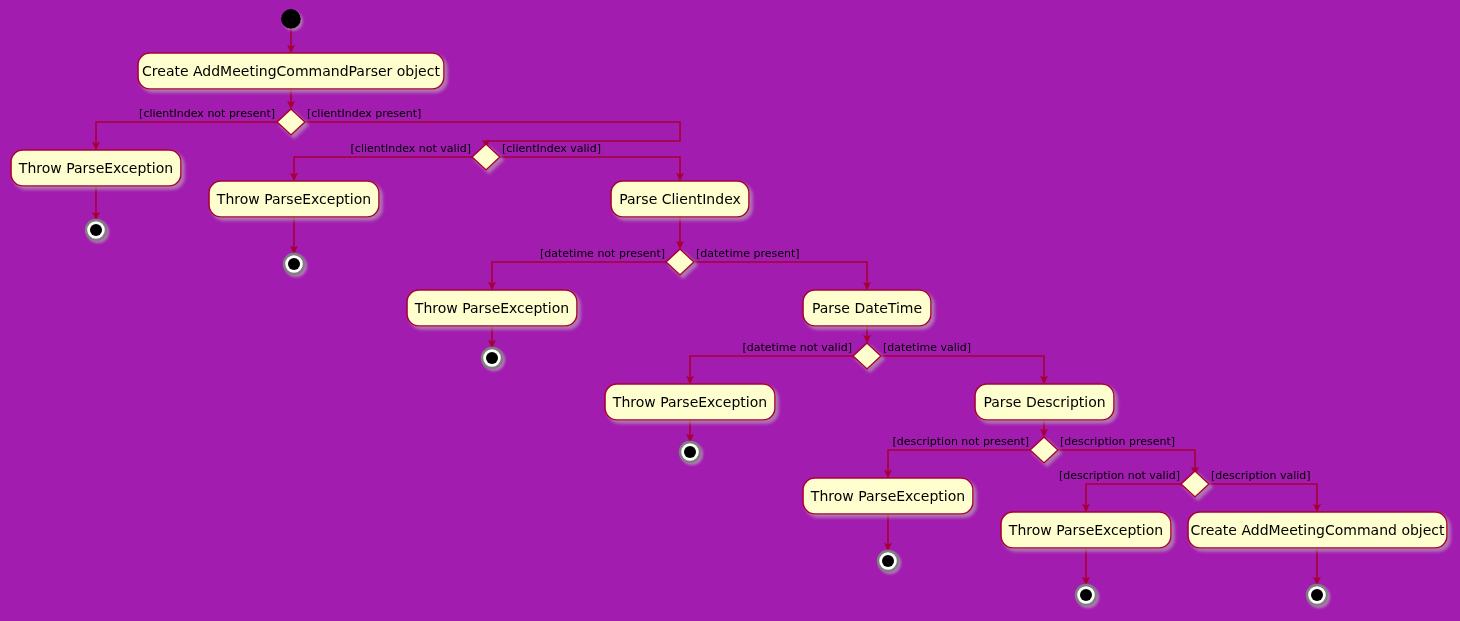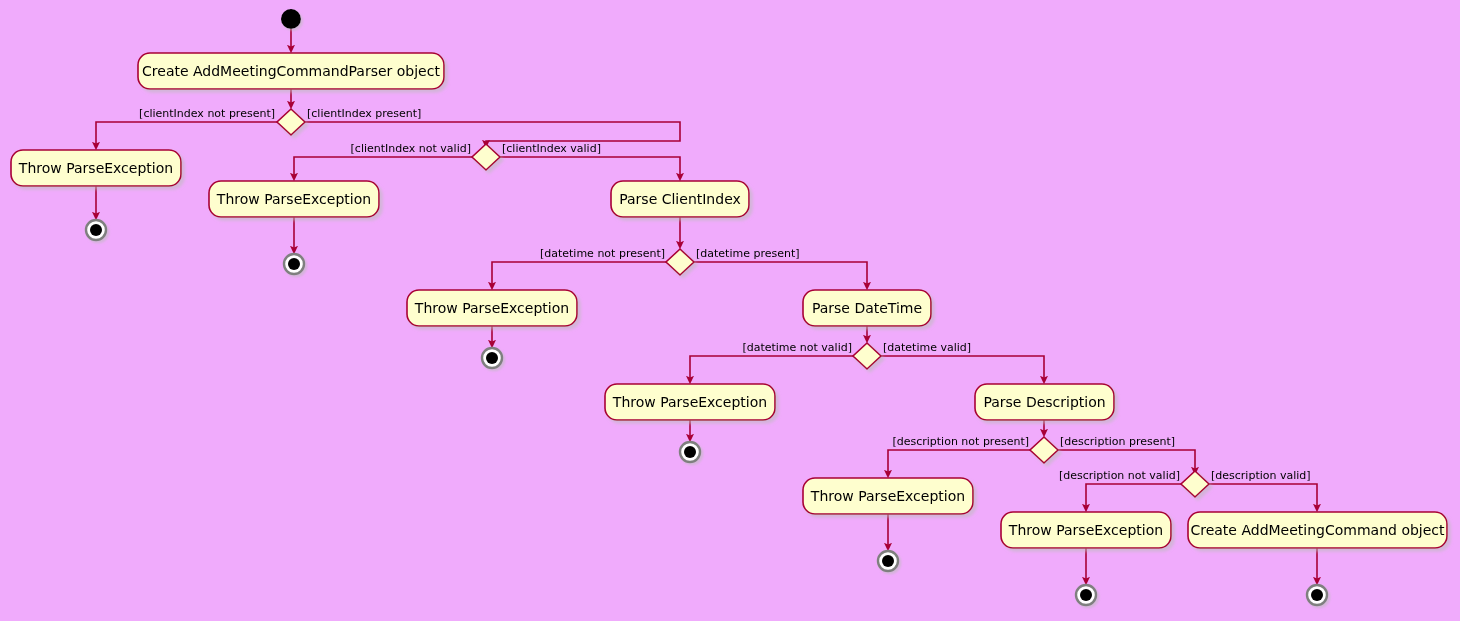--- a/index.html
+++ b/index.html
@@ -8,21 +8,21 @@
     padding: 0;
     background: #FFFFFF;
   }
   body {
     font-family: "DejaVu Sans", sans-serif;
   }
   #diagram-root {
     position: relative;
     width: 1460px;
     height: 621px;
-    background: #f0abfc;
+    background: #a21caf;
     overflow: hidden;
   }
   svg#activity-diagram {
     display: block;
     width: 1460px;
     height: 621px;
     shape-rendering: geometricPrecision;
   }
   .node-label {
     font-family: "DejaVu Sans", sans-serif;

